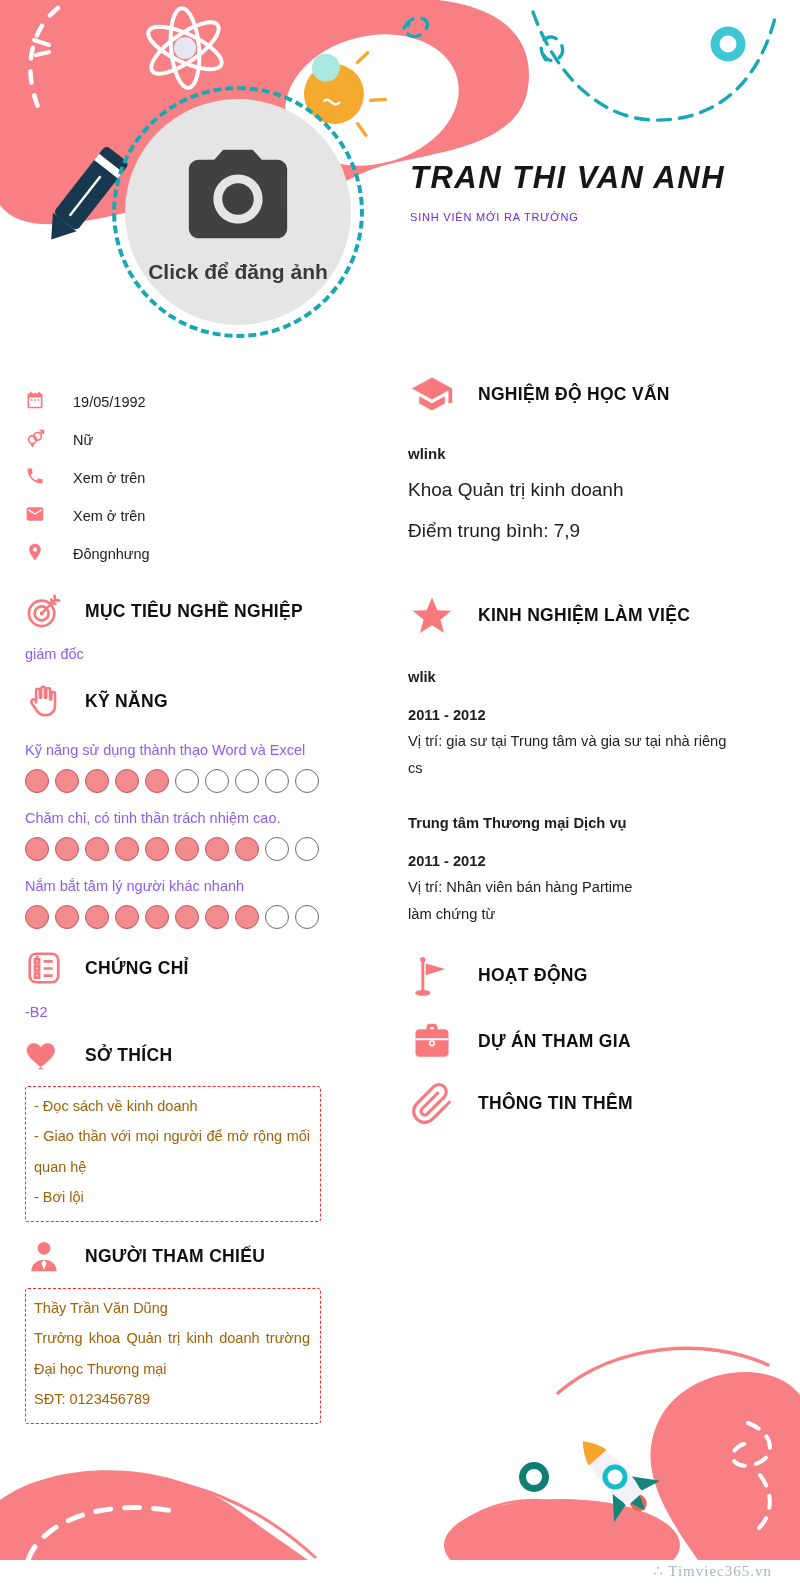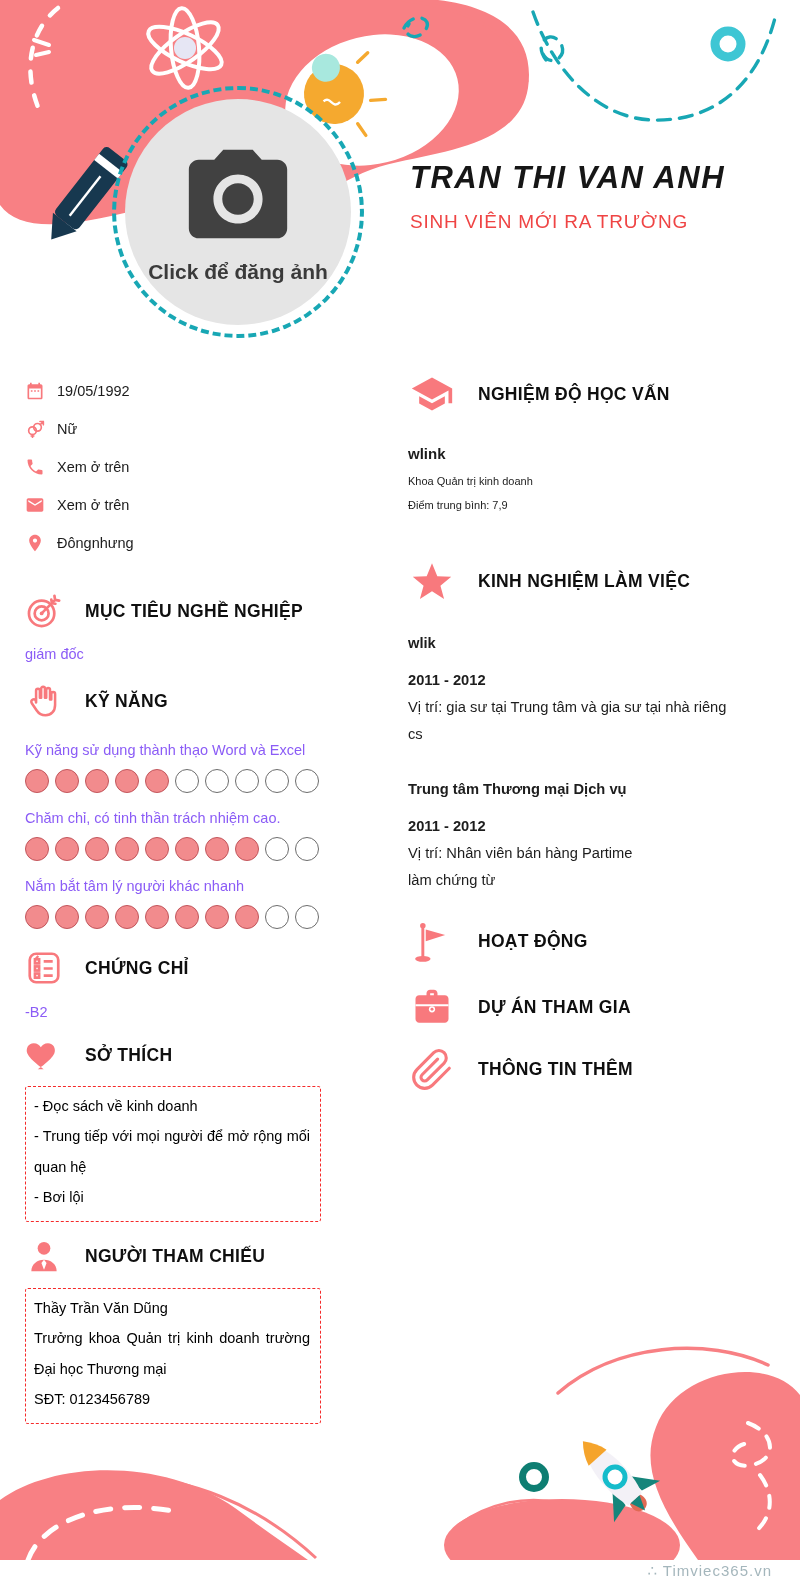--- a/index.html
+++ b/index.html
@@ -11,52 +11,52 @@
   .photo-ring{position:absolute;left:112px;top:86px;width:252px;height:252px;
               border:4px dashed #18A7B4;border-radius:50%;box-sizing:border-box;cursor:pointer;}
   .photo-inner{position:absolute;left:9px;top:9px;width:226px;height:226px;border-radius:50%;
                background:#e5e5e5;display:flex;flex-direction:column;align-items:center;justify-content:center;}
   .photo-inner svg{width:118px;height:118px;color:#414141;}
   .photo-label{font-size:21px;font-weight:600;color:#3a3a3a;margin-top:2px;}
 
   
   .name-block{position:absolute;left:410px;top:160px;width:380px;}
   .name-block h1{margin:0;font-size:31px;font-weight:bold;letter-spacing:1.5px;color:#161616;font-style:italic;}
-  .name-block .subtitle{margin-top:15px;font-size:19px;letter-spacing:.8px;color:#ef4444;}
+  .name-block .subtitle{margin-top:15px;font-size:11px;letter-spacing:.8px;color:#6d28d9;}
 
   
   .left-col{position:absolute;left:25px;top:372px;width:332px;}
   .right-col{position:absolute;left:408px;top:372px;width:374px;}
 
-  .info-row{display:flex;align-items:center;gap:12px;height:38px;}
+  .info-row{display:flex;align-items:flex-end;gap:28px;height:38px;}
   .info-row .ic{width:20px;height:20px;color:#F8797D;flex:0 0 auto;}
   .info-row .txt{font-size:14.5px;color:#1c1c1c;}
 
   .sec-head{display:flex;align-items:center;gap:22px;}
   .sec-head .ic{width:38px;height:38px;color:#F8797D;flex:0 0 auto;}
   .sec-head .ic.big{width:48px;height:44px;}
   .sec-head h2{margin:0;font-size:17.5px;font-weight:bold;color:#0f0f0f;letter-spacing:.3px;}
 
   .small-txt{font-size:14.5px;color:#8b5cf6;}
   .dots{display:flex;gap:6px;margin-top:11px;}
   .dot{width:24px;height:24px;border-radius:50%;border:1.6px solid #6d6d6d;box-sizing:border-box;background:#fff;}
   .dot.filled{background:#F28B8D;border-color:#c2565c;}
 
   .dashed-box{border:1.3px dashed #f52a2a;border-radius:3px;padding:4px 10px 8px 8px;
               width:296px;box-sizing:border-box;font-size:14.5px;line-height:2.1;
-              text-align:justify;color:#000000;}
-
-  .edu-line{font-size:11px;line-height:2.15;}
+              text-align:justify;color:#a16207;}
+
+  .edu-line{font-size:19px;line-height:2.15;}
   .bold{font-weight:bold;font-size:15px;margin-top:11px;}
   .exp-entry{margin-top:18px;}
   .exp-entry div{font-size:14.7px;line-height:1.82;}
 
   
   .footer-brand{position:absolute;right:28px;top:1562px;
-                font-family:Liberation Sans, sans-serif;
+                font-family:Liberation Serif, serif;
                 font-size:15px;letter-spacing:1px;color:#A4B6BC;}
 </style>
 </head>
 <body>
 
 <div class="page">
 
   <svg class="decor" style="left:0;top:0" width="800" height="360" viewBox="0 0 800 360">
     <path d="M0 0 H438 C505 8 535 40 528 88 C520 140 455 150 398 162 C345 172 320 205 268 215 C205 227 175 200 120 214 C60 228 18 230 0 205 Z" fill="#F88084"></path>
     <ellipse cx="372" cy="100" rx="88" ry="64" transform="rotate(-14 372 100)" fill="#ffffff"></ellipse>
@@ -220,21 +220,21 @@
     <div class="small-txt" style="margin-top:17px">-B2</div>
 
     <div class="sec-head" style="margin-top:16px">
       <svg class="ic" viewBox="0 0 24 24" fill="currentColor">
         <path d="M12 21s-8.5-5.6-10.5-10C.3 8 2 4.5 5.5 4.5c2.2 0 3.7 1.2 4.5 2.6.8-1.4 2.3-2.6 4.5-2.6 3.5 0 5.2 3.5 4 6.5-2 4.4-10.5 10-10.5 10z"></path>
       </svg>
       <h2>SỞ THÍCH</h2>
     </div>
     <div class="dashed-box" style="margin-top:12px">
       <div>- Đọc sách về kinh doanh</div>
-      <div>- Trung tiếp với mọi người để mở rộng mối quan hệ</div>
+      <div>- Giao thần với mọi người để mở rộng mối quan hệ</div>
       <div>- Bơi lội</div>
     </div>
 
     <div class="sec-head" style="margin-top:16px">
       <svg class="ic" viewBox="0 0 24 24" fill="currentColor">
         <circle cx="12" cy="6.5" r="4"></circle>
         <path d="M4 21c0-4.4 3.6-7.3 8-7.3s8 2.9 8 7.3z"></path>
         <path d="M12 13.7l-1.6 2.1 1.6 4.2 1.6-4.2z" fill="#ffffff"></path>
       </svg>
       <h2>NGƯỜI THAM CHIẾU</h2>

